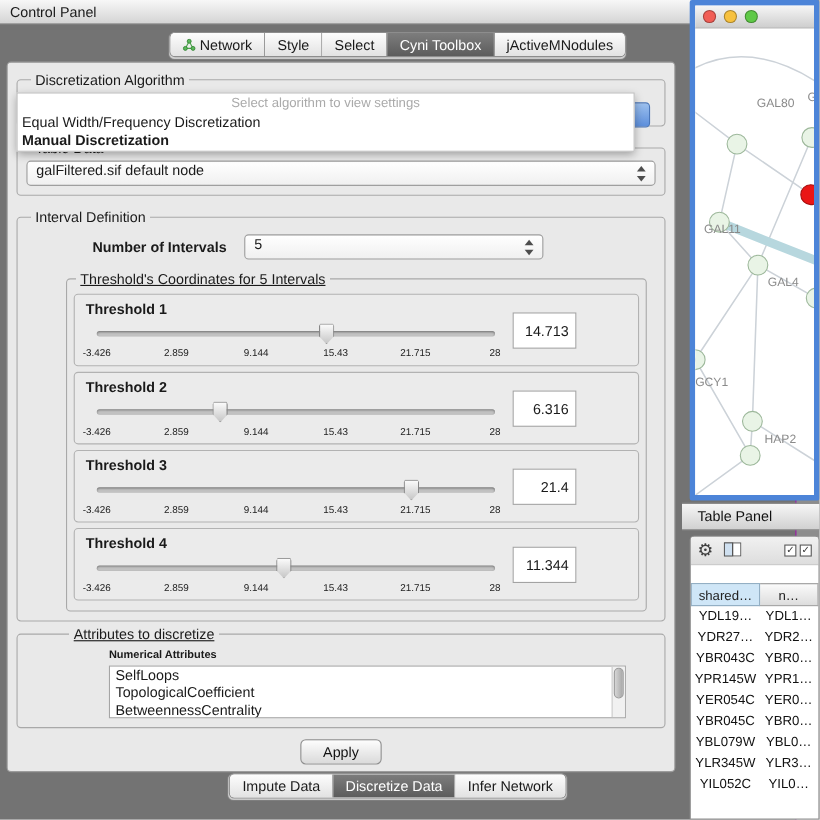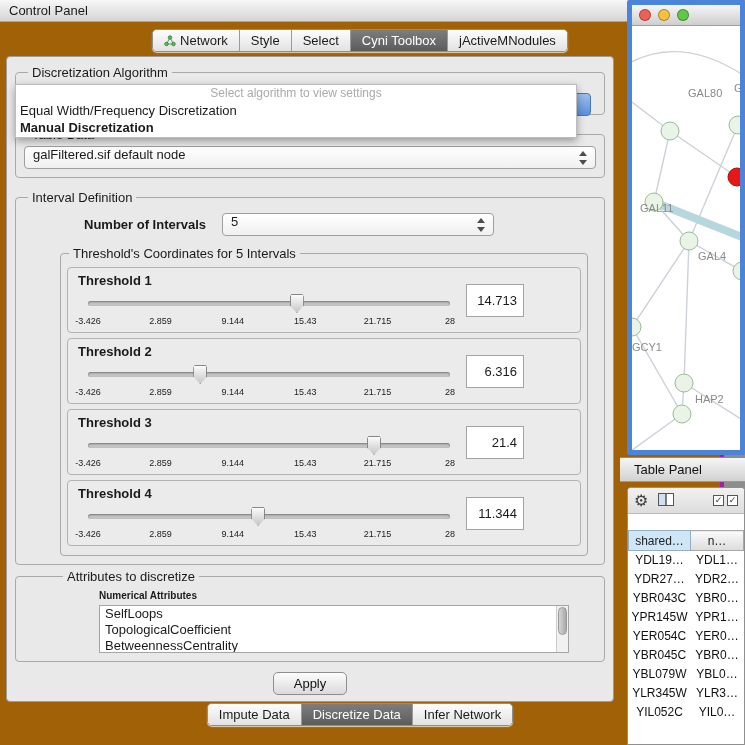--- a/index.html
+++ b/index.html
@@ -7,21 +7,21 @@
   body {
     font-family:"Liberation Sans", sans-serif;
     font-size:13px; color:#1a1a1a;
     background:#8d8d8d;
     position:relative; overflow:hidden;
   }
   .bold { font-weight:bold; }
 
   
   .control-panel { position:absolute; left:0; top:0; width:724px; height:745px;
-    background:#a16207; border-right:4px solid #a21caf; }
+    background:#737373; border-right:1px solid #a21caf; }
   .titlebar { height:22px; background:linear-gradient(#f7f7f7,#d5d5d5);
     border-bottom:1px solid #a6a6a6; display:flex; align-items:center; padding:0 9px; }
   .win-btns { margin-left:auto; display:flex; gap:9px; align-items:center; }
   .float-btn { width:9px; height:9px; border:1.5px solid #222; display:inline-block; background:transparent; }
   .close-btn { font-weight:bold; font-size:13px; color:#111; line-height:1; }
 
   .tabbar { display:flex; justify-content:center; padding:7px 0 6px; }
   .tabbar.bottom { position:absolute; left:0; top:703px; width:100%; padding:0; }
   .tabstrip { display:inline-flex; border:1px solid #8d8d8d; border-radius:5px;
     overflow:hidden; background:#fff; box-shadow:0 1px 1px rgba(255,255,255,.7); }
@@ -30,21 +30,21 @@
   .tab:last-child { border-right:none; }
   .tab.selected { background:linear-gradient(#7d7d7d, var(--selected-tab,#5c5c5c)); color:#fff; }
   .tab-icon svg { display:block; }
 
   .panel-inner { position:absolute; left:6px; top:56px; width:608px; height:646px;
     background:#e9e9e9; border:1px solid #9c9c9c; border-radius:4px; padding:8px; }
 
   fieldset.group { border:1px solid #a9a9a9; border-radius:4px; padding:4px 8px 8px; position:relative; }
   fieldset.group legend { font-size:13px; padding:0 4px; margin-left:4px; color:#1a1a1a; white-space:nowrap; }
   legend.green-text { color:var(--group-label-green,#2e9b2e); }
-  legend.blue-text  { color:var(--group-label-blue,#2424cc); }
+  legend.blue-text  { color:var(--group-label-blue,#2424cc);text-decoration:underline; }
 
   fieldset.alg { height:50px; margin-bottom:12px; overflow:hidden; }
   fieldset.tabledata { margin-bottom:12px; }
 
   .combo { height:23px; background:linear-gradient(#ffffff,#f0f0f0); border:1px solid #9f9f9f;
     border-radius:4px; display:flex; align-items:flex-start; padding:0 26px 0 8px;
     position:relative; font-size:13px; width:100%; }
   .combo.small { width:272px; }
   .stepper { position:absolute; right:5px; top:3px; width:13px; height:16px; }
   .stepper::before { content:""; position:absolute; top:1px; left:2px;

